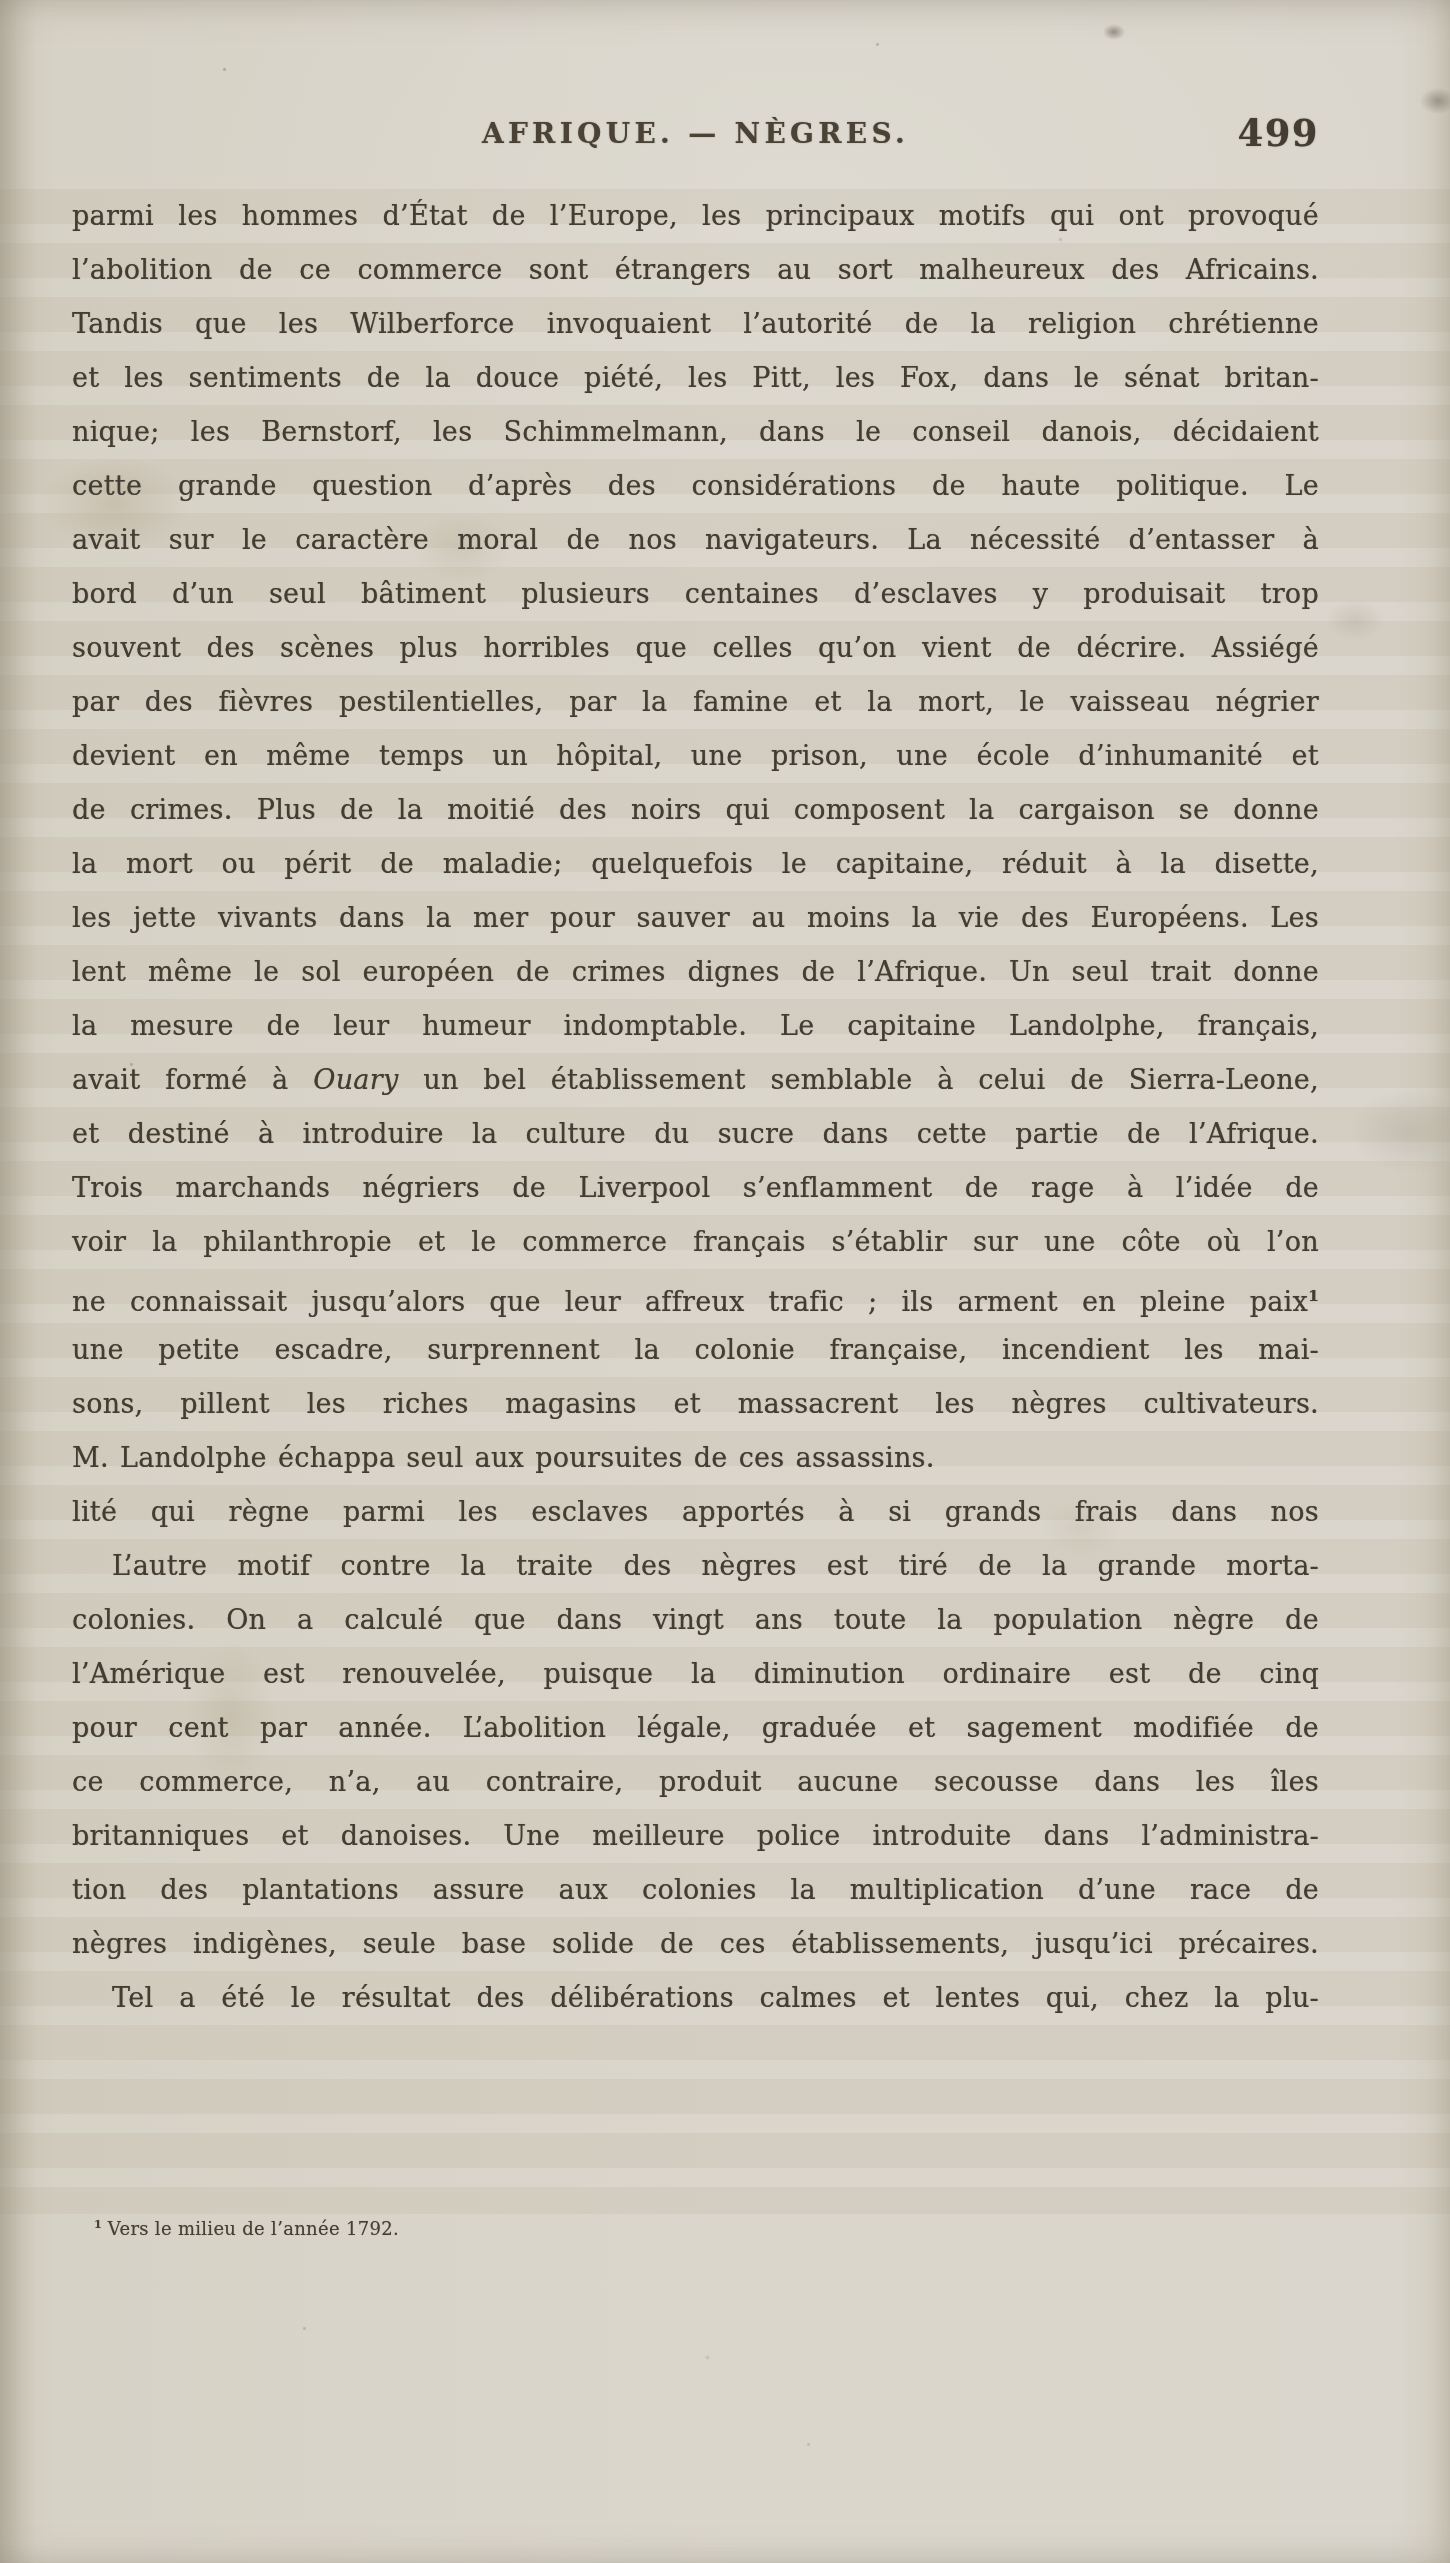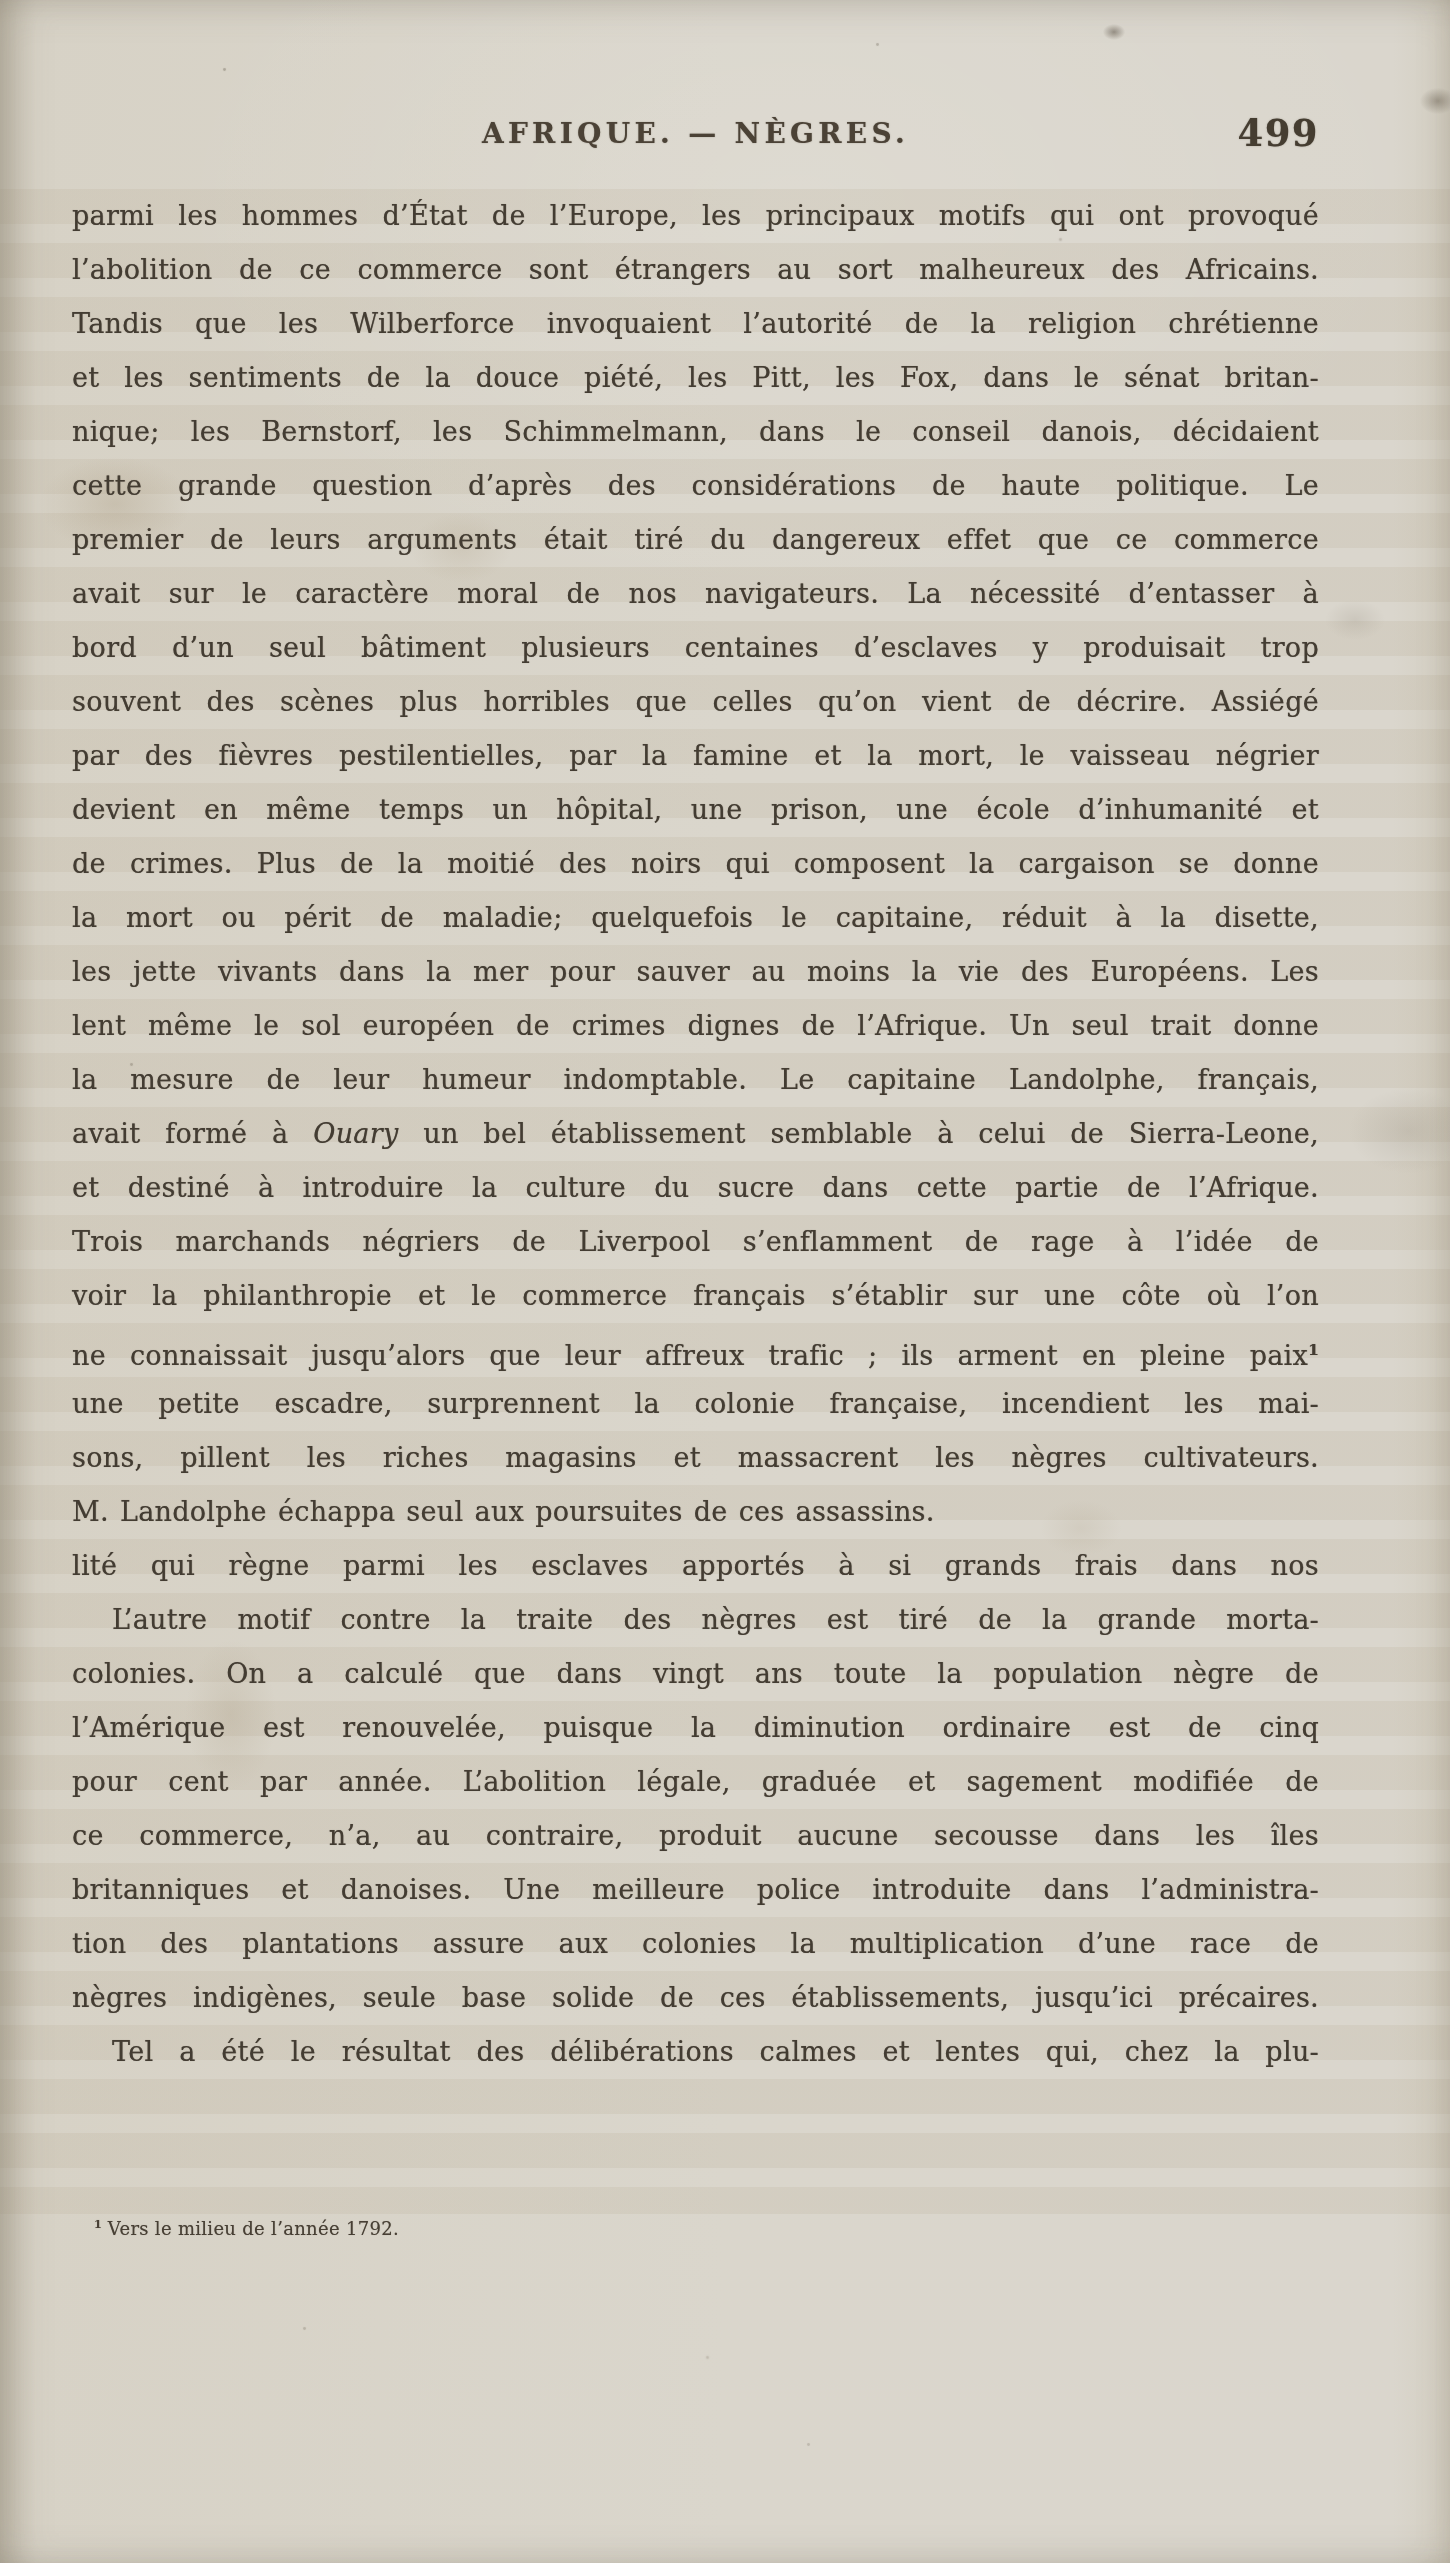--- a/index.html
+++ b/index.html
@@ -161,21 +161,20 @@
     <span class="page-number">499</span>
   </div>
 
   <div class="body-text" id="body-text">
       <div class="line"><span>parmi les hommes d’État de l’Europe, les principaux motifs qui ont provoqué</span></div>
       <div class="line"><span>l’abolition de ce commerce sont étrangers au sort malheureux des Africains.</span></div>
       <div class="line"><span>Tandis que les Wilberforce invoquaient l’autorité de la religion chrétienne</span></div>
       <div class="line"><span>et les sentiments de la douce piété, les Pitt, les Fox, dans le sénat britan-</span></div>
       <div class="line"><span>nique; les Bernstorf, les Schimmelmann, dans le conseil danois, décidaient</span></div>
       <div class="line"><span>cette grande question d’après des considérations de haute politique. Le</span></div>
-      <div class="line"><span>premier de leurs arguments était tiré du dangereux effet que ce commerce</span></div>
       <div class="line"><span>avait sur le caractère moral de nos navigateurs. La nécessité d’entasser à</span></div>
       <div class="line"><span>bord d’un seul bâtiment plusieurs centaines d’esclaves y produisait trop</span></div>
       <div class="line"><span>souvent des scènes plus horribles que celles qu’on vient de décrire. Assiégé</span></div>
       <div class="line"><span>par des fièvres pestilentielles, par la famine et la mort, le vaisseau négrier</span></div>
       <div class="line"><span>devient en même temps un hôpital, une prison, une école d’inhumanité et</span></div>
       <div class="line"><span>de crimes. Plus de la moitié des noirs qui composent la cargaison se donne</span></div>
       <div class="line"><span>la mort ou périt de maladie; quelquefois le capitaine, réduit à la disette,</span></div>
       <div class="line"><span>les jette vivants dans la mer pour sauver au moins la vie des Européens. Les</span></div>
       <div class="line"><span>lent même le sol européen de crimes dignes de l’Afrique. Un seul trait donne</span></div>
       <div class="line"><span>la mesure de leur humeur indomptable. Le capitaine Landolphe, français,</span></div>

